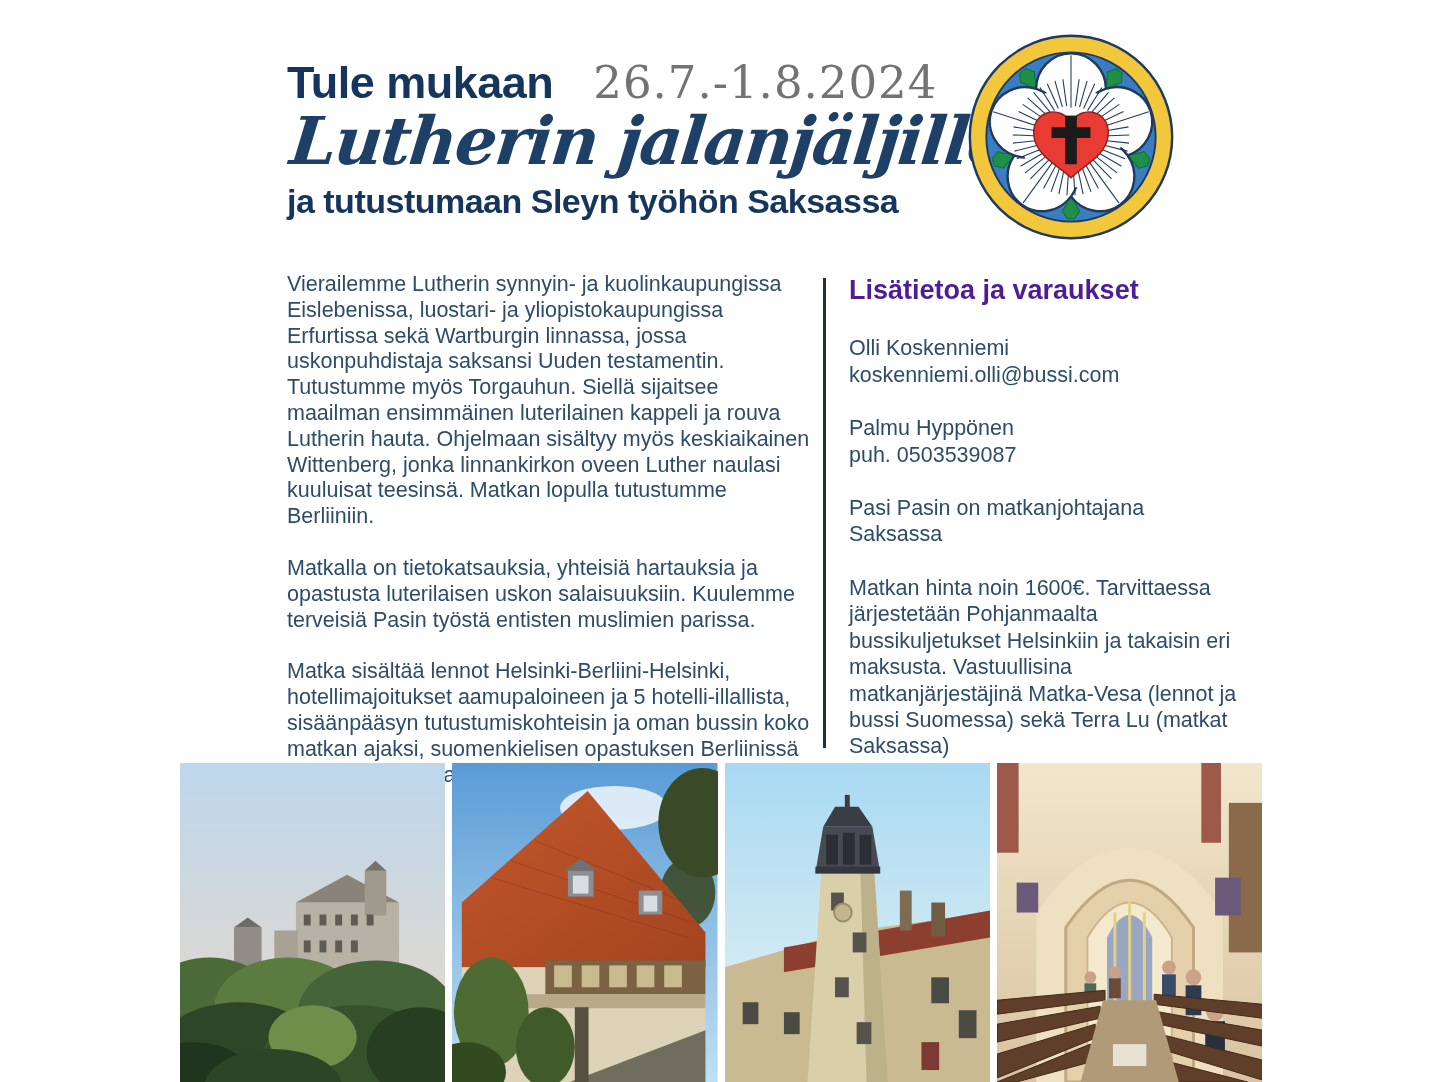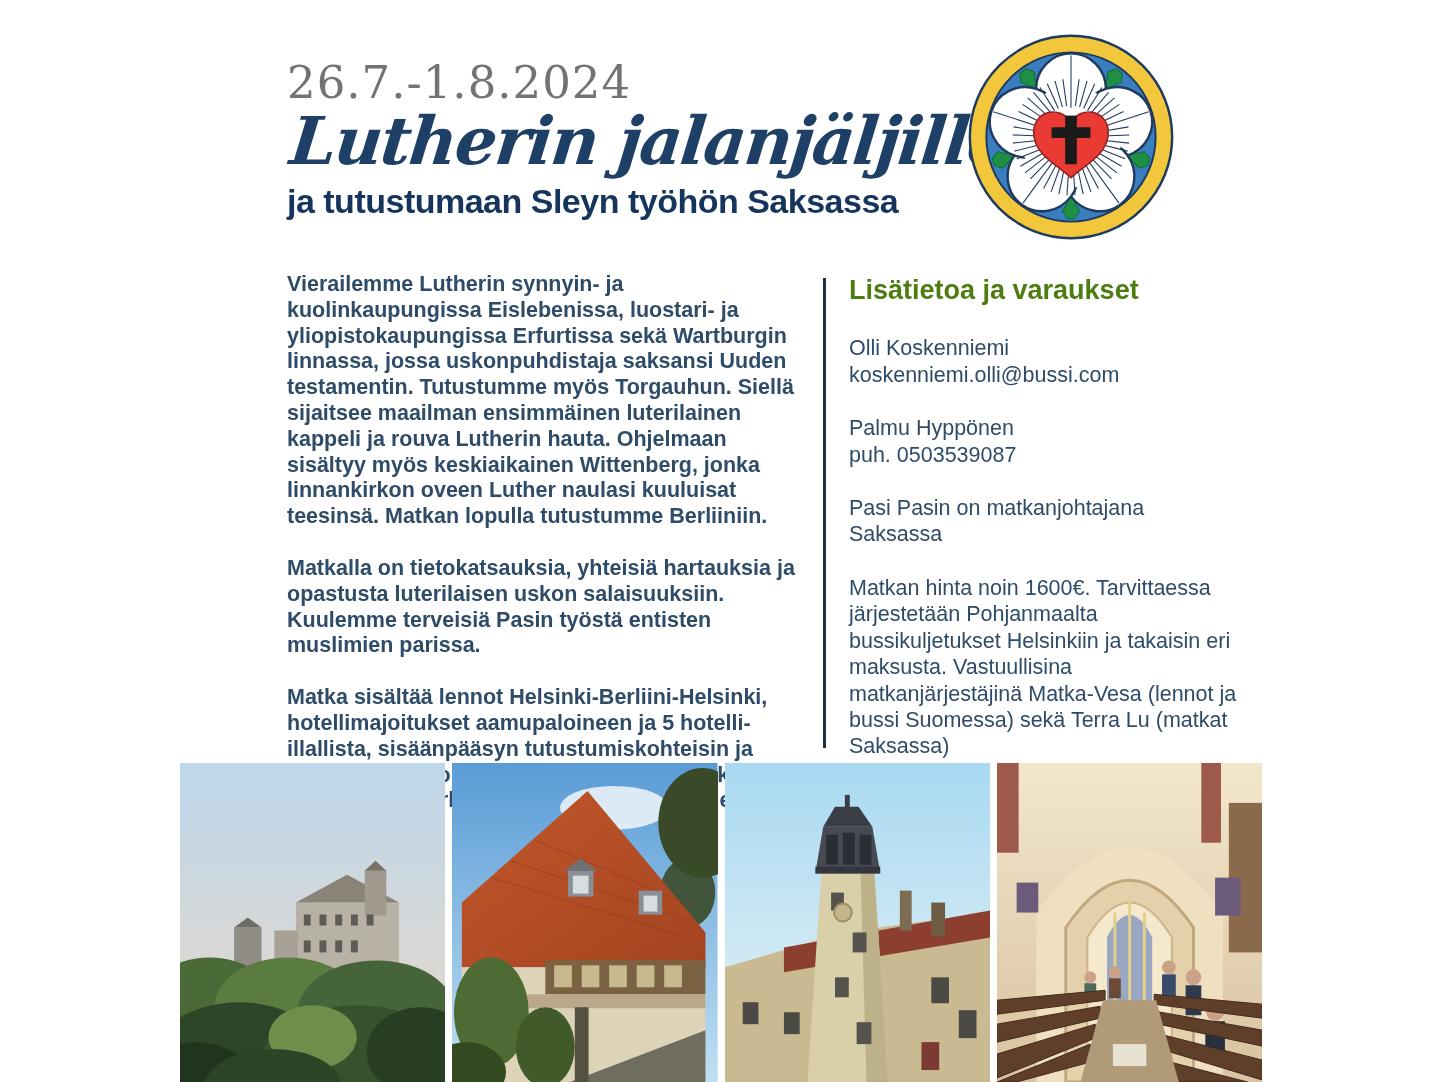--- a/index.html
+++ b/index.html
@@ -29,45 +29,46 @@
     font-size:34px; font-weight:800; color:#16355d; letter-spacing:-0.5px;
     margin-top:6px; white-space:nowrap;
   }
 
   
   .logo { position:absolute; left:964px; top:30px; width:214px; height:214px; }
   .logo svg { width:100%; height:100%; }
 
   
   .content { position:absolute; left:287px; top:272px; display:flex; }
-  .col-left { width:523px; font-size:21.5px; line-height:1.2;font-weight:bold; }
+  .col-left { width:523px; font-size:21.5px; line-height:1.2; }
   .col-left p { margin:0 0 26px 0; }
   .divider { width:3px; background:#1d3047; height:470px; margin-left:13px; margin-top:6px; }
   .col-right { width:392px; margin-left:23px; font-size:21.5px; line-height:1.23; }
-  .info-heading { font-size:27px; font-weight:800; color:#4d7c0f; margin:2px 0 28px 0; }
+  .info-heading { font-size:27px; font-weight:800; color:#4c1d95; margin:2px 0 28px 0; }
   .contact-block { margin-bottom:27px; }
   .contact-line { display:block; }
   .leader-note { margin-bottom:27px; }
   .price-note { }
 
   
   .photos {
     position:absolute; left:180px; top:763px; width:1082px; height:319px;
     display:flex; gap:7px;
   }
   .photo { flex:1 1 0; overflow:hidden; background:#dfe8ef; }
   .photo svg { width:100%; height:100%; display:block; }
 </style>
 </head>
 <body>
 
 <div class="page">
 
   <div class="header-left">
     <div class="title-row">
+      <span class="main-title">Tule mukaan</span>
       <span class="date-range">26.7.-1.8.2024</span>
     </div>
     <div class="script-title">Lutherin jalanjäljille</div>
     <div class="subtitle">ja tutustumaan Sleyn työhön Saksassa</div>
   </div>
 
   <div class="logo">
     <svg viewBox="-110 -110 220 220" xmlns="http://www.w3.org/2000/svg">
       <circle cx="0" cy="0" r="104" fill="#f2c73b" stroke="#1e3a5f" stroke-width="2.5"></circle>
       <circle cx="0" cy="0" r="87" fill="#3a7ec0" stroke="#1e3a5f" stroke-width="2"></circle>

